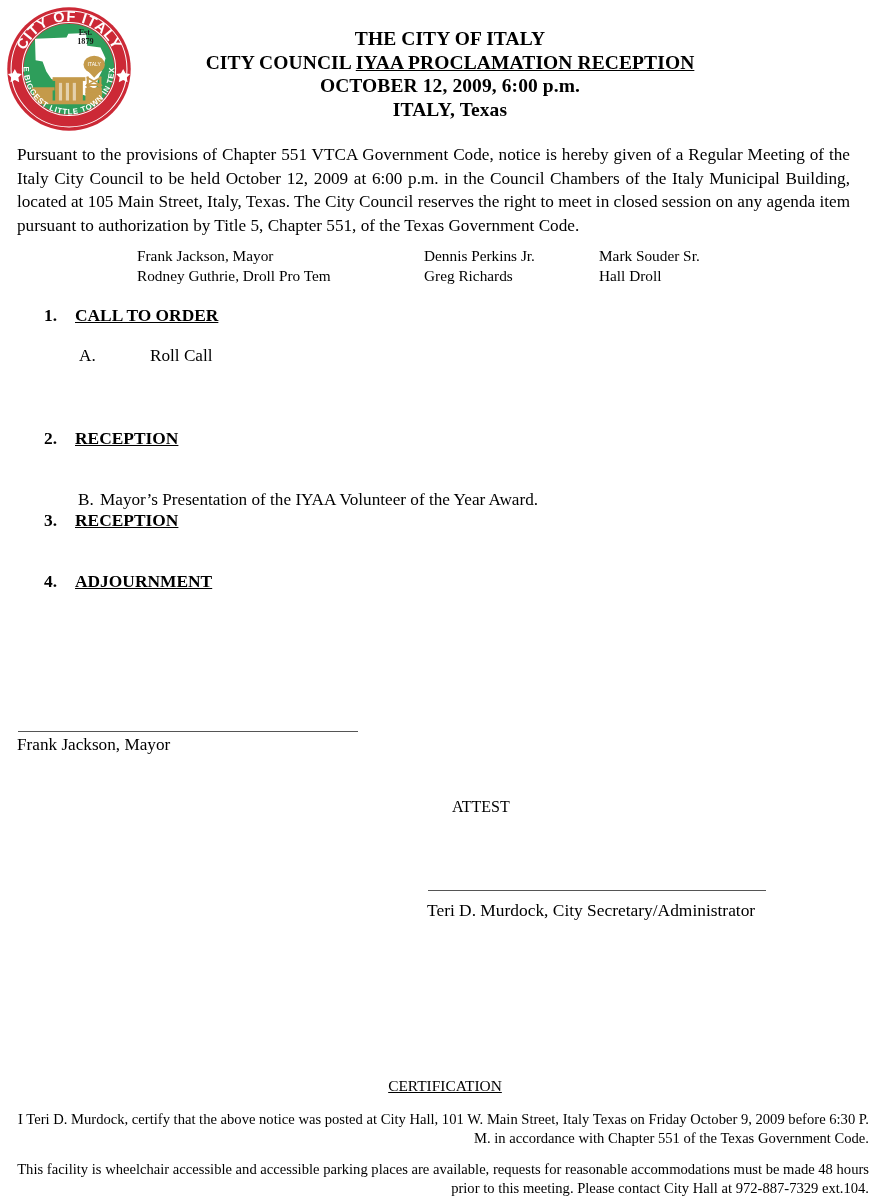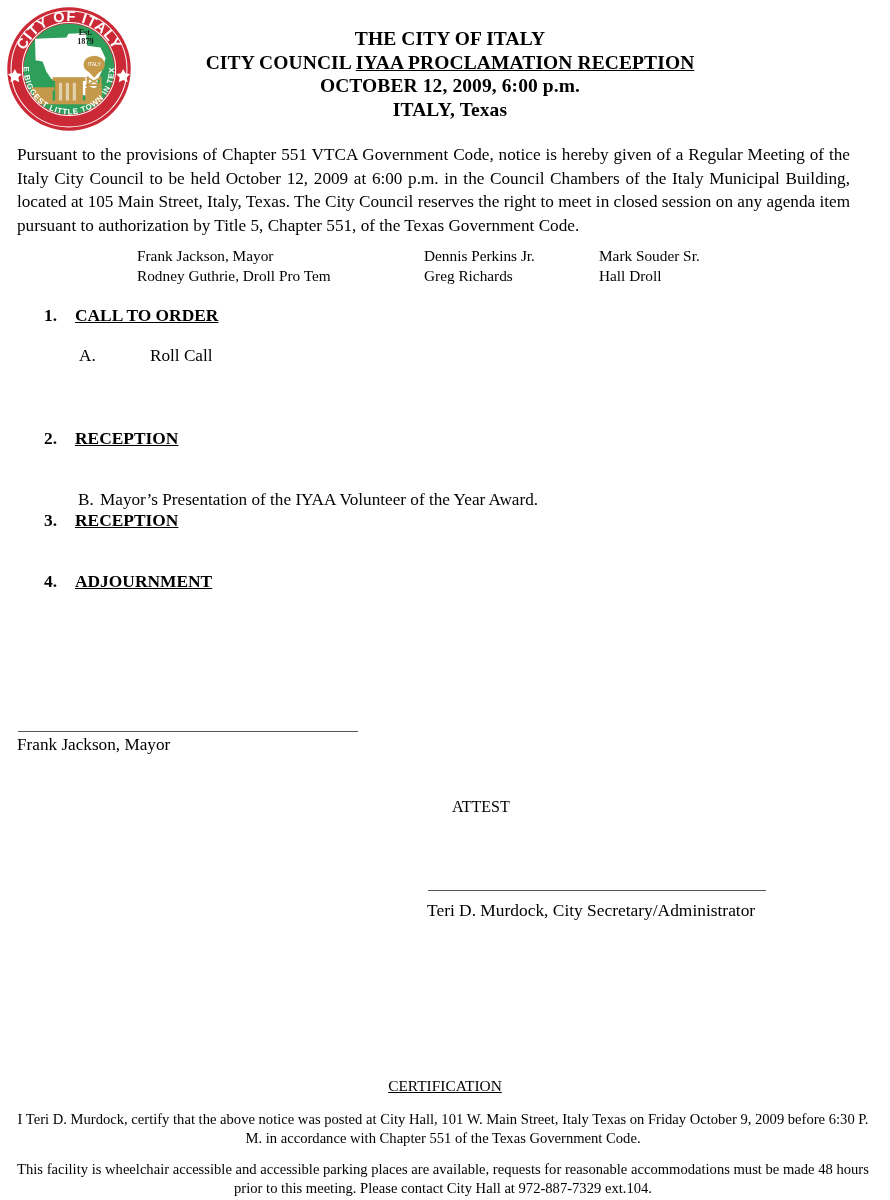--- a/index.html
+++ b/index.html
@@ -137,21 +137,21 @@
     font-size: 15.4px;
   }
   #certification-heading span { text-decoration: underline; }
 
   .footnote {
     position: absolute;
     left: 17px;
     width: 852px;
     font-size: 14.6px;
     line-height: 18.6px;
-    text-align: center;
+    text-align: right;
   }
   #cert-text { top: 1110px; }
   #ada-text  { top: 1160px; }
 </style>
 </head>
 <body>
 
 <div class="page">
 
   <div class="seal">

